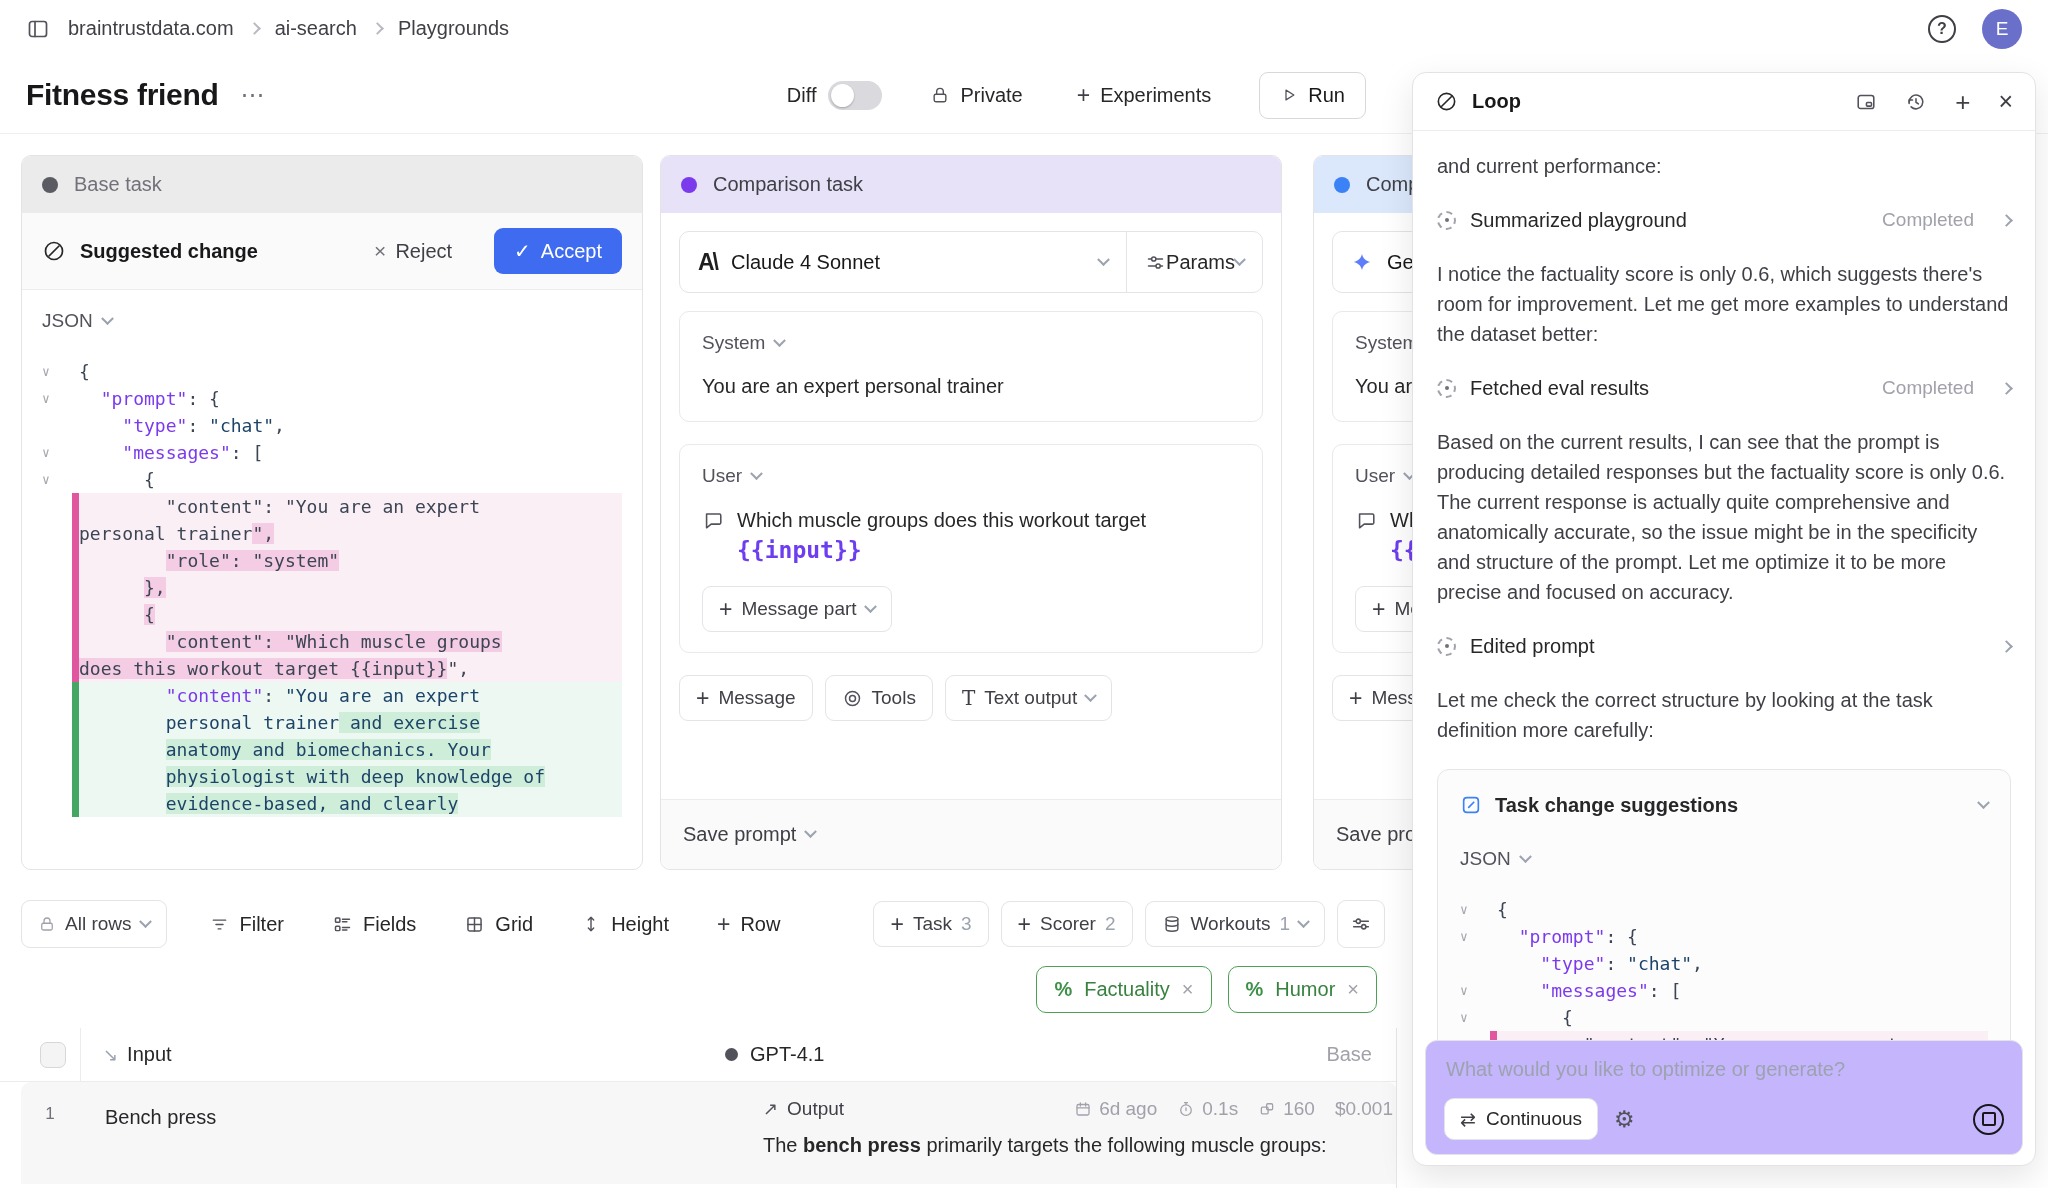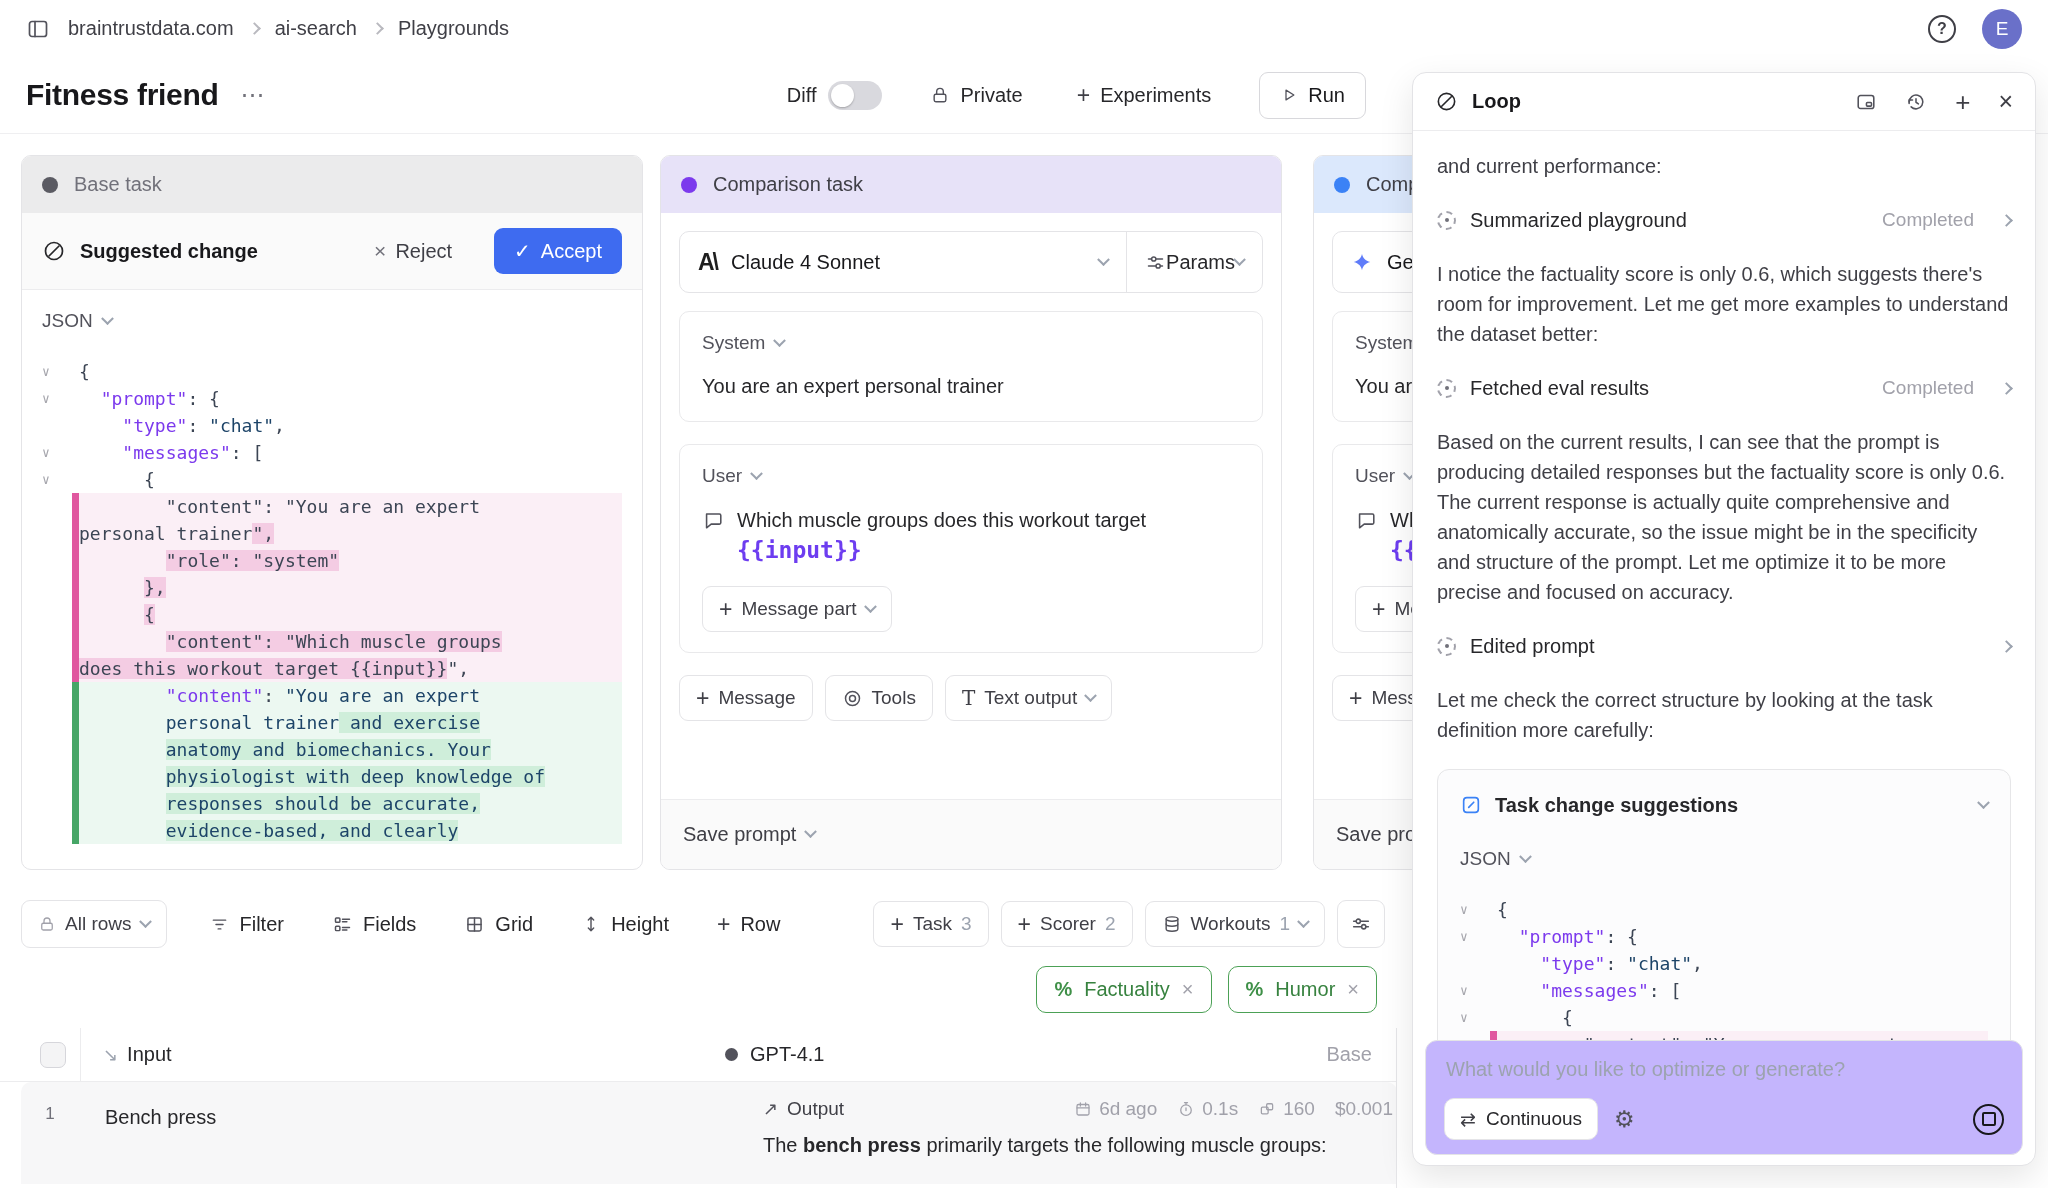--- a/index.html
+++ b/index.html
@@ -299,25 +299,20 @@
           </div>
           <div class="code-line add">
             <span class="gutter"></span>
             <span class="bar"></span>
             <span class="lt"><span class="tk-p">        </span><span class="tk-s hl">anatomy and biomechanics. Your</span></span>
           </div>
           <div class="code-line add">
             <span class="gutter"></span>
             <span class="bar"></span>
             <span class="lt"><span class="tk-p">        </span><span class="tk-s hl">physiologist with deep knowledge of</span></span>
-          </div>
-          <div class="code-line add">
-            <span class="gutter"></span>
-            <span class="bar"></span>
-            <span class="lt"><span class="tk-p">        </span><span class="tk-s hl">responses should be accurate,</span></span>
           </div>
           <div class="code-line add">
             <span class="gutter"></span>
             <span class="bar"></span>
             <span class="lt"><span class="tk-p">        </span><span class="tk-s hl">evidence-based, and clearly</span></span>
           </div>
         </div>
     </div>
   </div>
 

